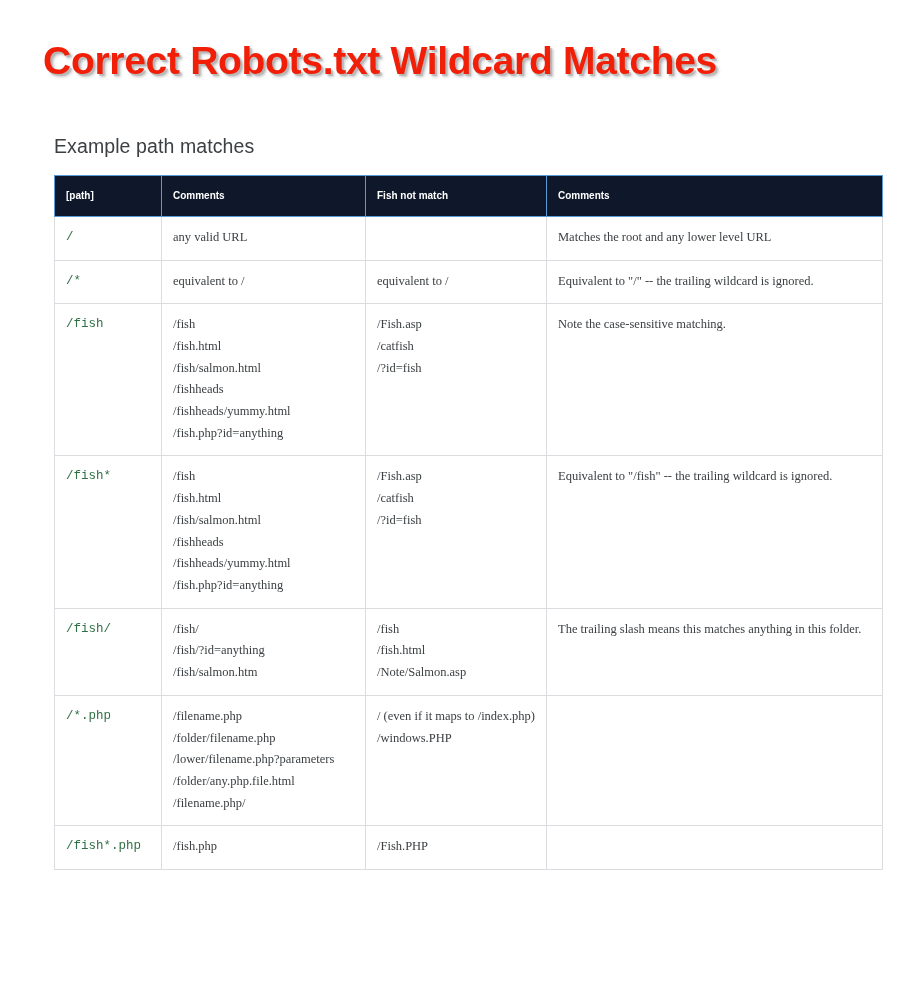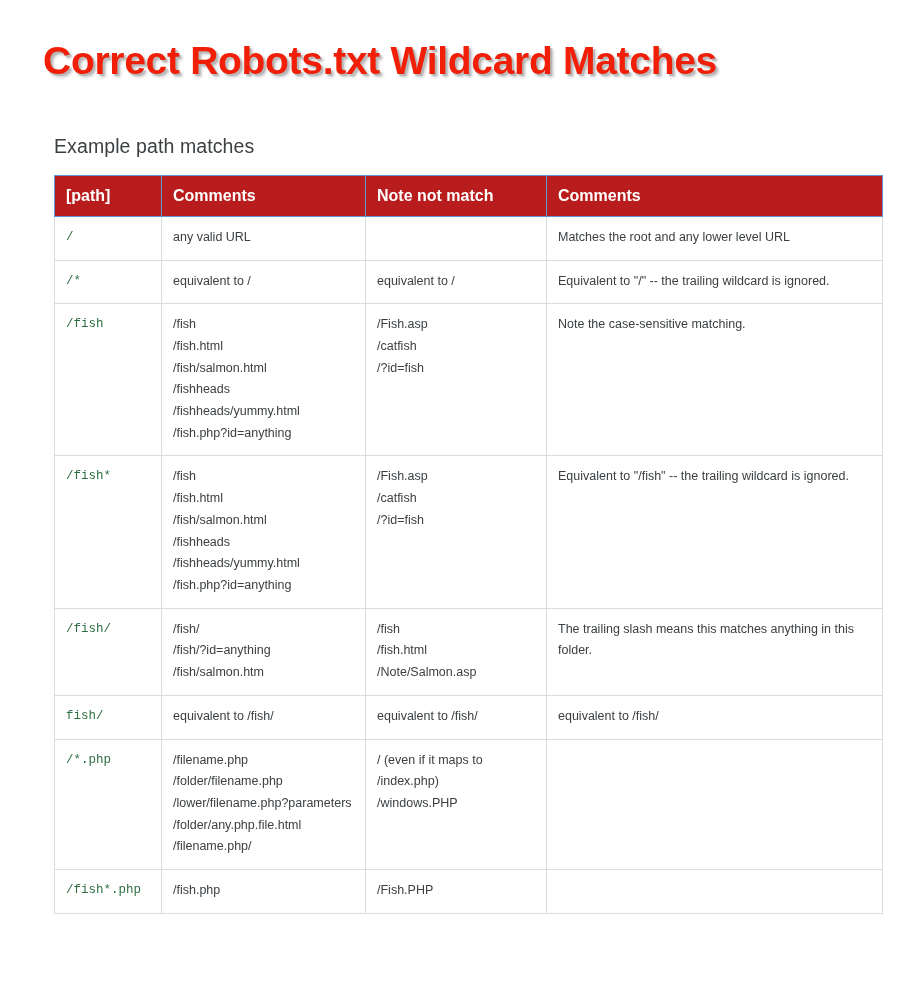--- a/index.html
+++ b/index.html
@@ -60,24 +60,24 @@
     font-size: 12.5px;
   }
   table.matches th,
   table.matches td {
     border: 1px solid #dadce0;
     vertical-align: top;
     padding: 10px 11px 11px 11px;
     line-height: 21.7px;
   }
   table.matches thead th {
-    background: #b91c1c;
+    background: #0f172a;
     color: #ffffff;
     font-weight: bold;
-    font-size: 16px;
+    font-size: 10px;
     text-align: left;
     border-color: #5b9bd5;
     padding-top: 9px;
     padding-bottom: 9px;
     height: 17px;
   }
   col.c-path  { width: 107px; }
   col.c-match { width: 204px; }
   col.c-nomatch { width: 181px; }
   col.c-comment { width: 336px; }
@@ -87,20 +87,21 @@
     color: #2f6f43;
     font-size: 12.5px;
     white-space: nowrap;
   }
   td.plain-cell {
     color: #3c4043;
   }
   .cell-line {
     display: block;
     white-space: normal;
+    font-family: Liberation Serif, serif;
   }
 </style>
 </head>
 <body>
 
 <div class="title-wrap">
   <h1 class="page-title">Correct Robots.txt Wildcard Matches</h1>
 </div>
 
 <h2 class="subtitle">Example path matches</h2>
@@ -110,21 +111,21 @@
     <colgroup>
       <col class="c-path">
         <col class="c-match">
         <col class="c-nomatch">
         <col class="c-comment">
     </colgroup>
     <thead>
       <tr>
         <th>[path]</th>
         <th>Comments</th>
-        <th>Note not match</th>
+        <th>Fish not match</th>
         <th>Comments</th>
       </tr>
     </thead>
     <tbody id="table-body">
         <tr>
           <td class="path-cell">/</td>
           <td class="plain-cell">
             <span class="cell-line">any valid URL</span>
           </td>
           <td class="plain-cell"></td>
@@ -192,32 +193,20 @@
           <td class="plain-cell">
             <span class="cell-line">/fish</span>
             <span class="cell-line">/fish.html</span>
             <span class="cell-line">/Note/Salmon.asp</span>
           </td>
           <td class="plain-cell">
             <span class="cell-line">The trailing slash means this matches anything in this folder.</span>
           </td>
         </tr>
         <tr>
-          <td class="path-cell">fish/</td>
-          <td class="plain-cell">
-            <span class="cell-line">equivalent to /fish/</span>
-          </td>
-          <td class="plain-cell">
-            <span class="cell-line">equivalent to /fish/</span>
-          </td>
-          <td class="plain-cell">
-            <span class="cell-line">equivalent to /fish/</span>
-          </td>
-        </tr>
-        <tr>
           <td class="path-cell">/*.php</td>
           <td class="plain-cell">
             <span class="cell-line">/filename.php</span>
             <span class="cell-line">/folder/filename.php</span>
             <span class="cell-line">/lower/filename.php?parameters</span>
             <span class="cell-line">/folder/any.php.file.html</span>
             <span class="cell-line">/filename.php/</span>
           </td>
           <td class="plain-cell">
             <span class="cell-line">/ (even if it maps to /index.php)</span>

